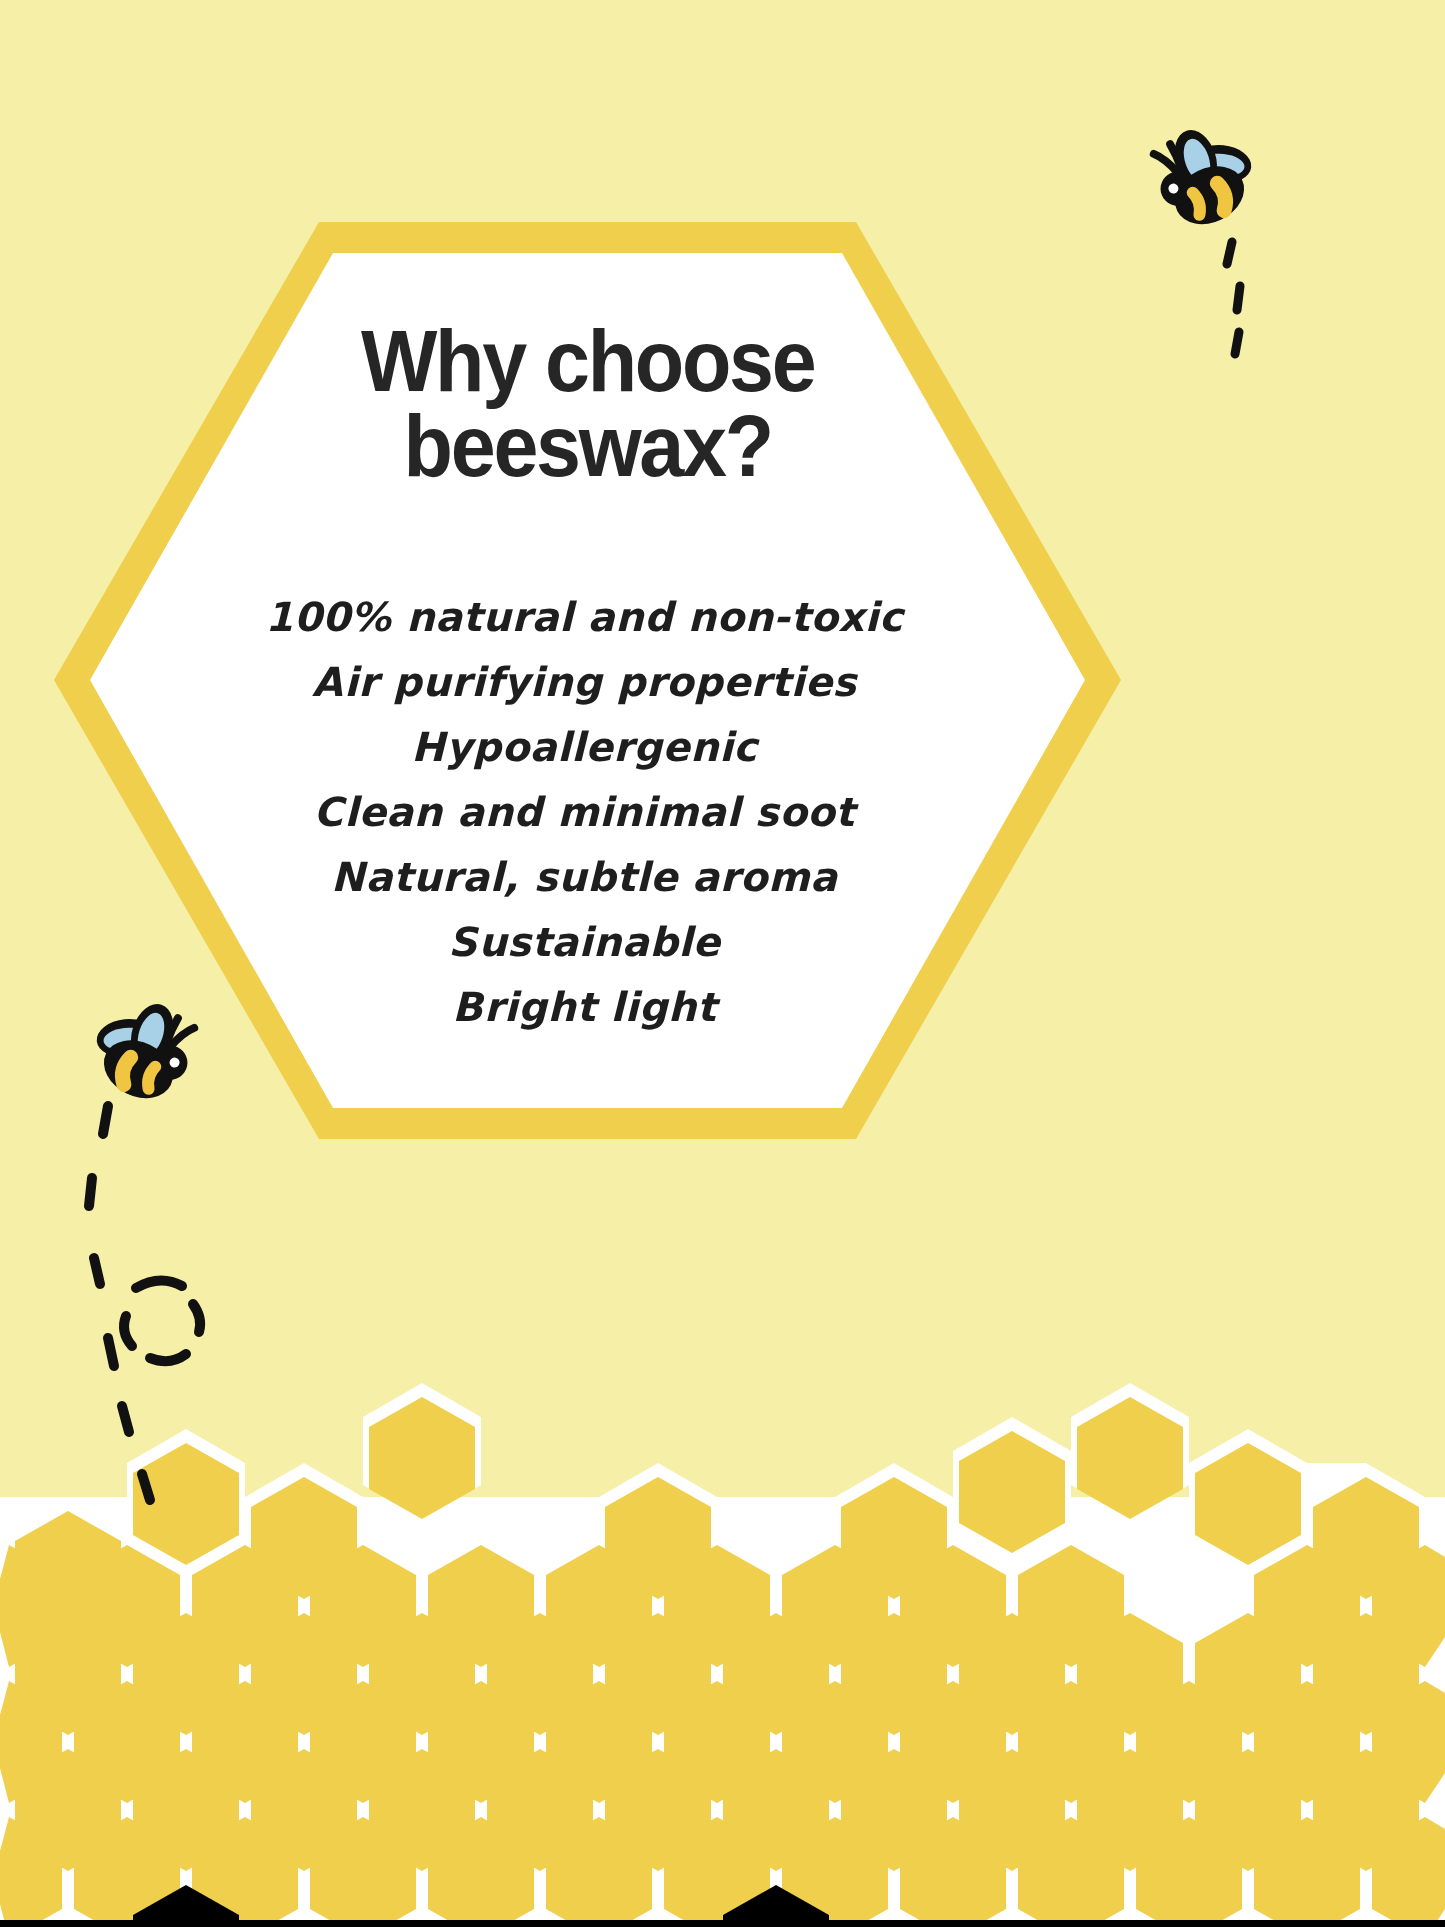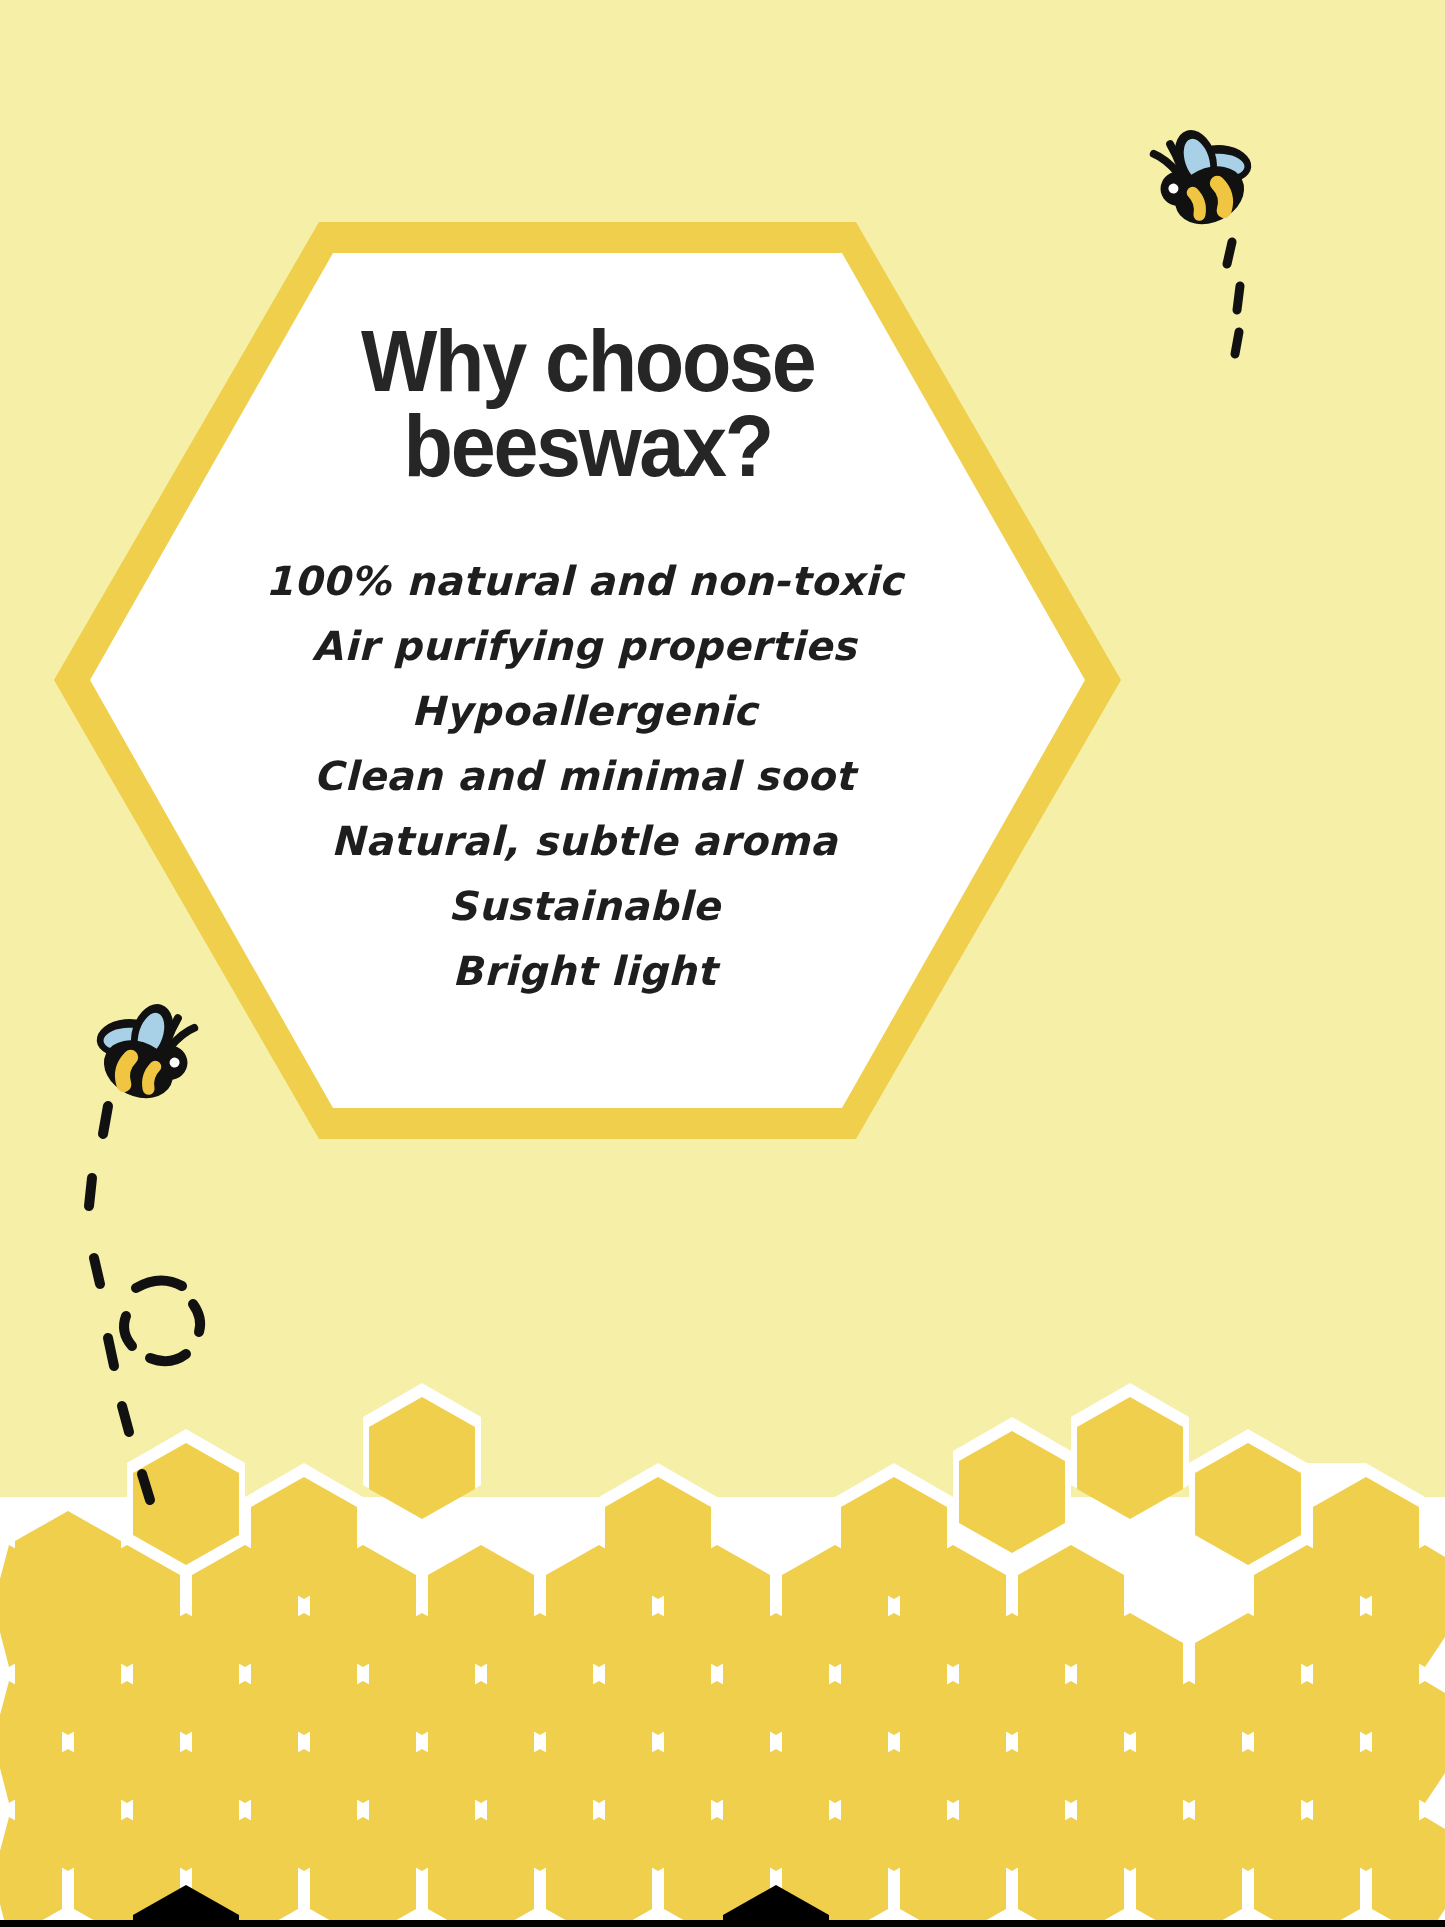--- a/index.html
+++ b/index.html
@@ -50,20 +50,21 @@
     top: 218px;
     width: 1075px;
     height: 925px;
     display: flex;
     flex-direction: column;
     align-items: center;
     justify-content: flex-start;
     padding-top: 100px;
     box-sizing: border-box;
     text-align: center;
+    gap: 36px;
   }
   .poster-title {
     font-family: "Liberation Sans", sans-serif;
     font-weight: bold;
     font-size: 87px;
     line-height: 0.98;
     letter-spacing: -2.5px;
     color: #262626;
     margin: 0;
     transform: scaleX(0.93);

